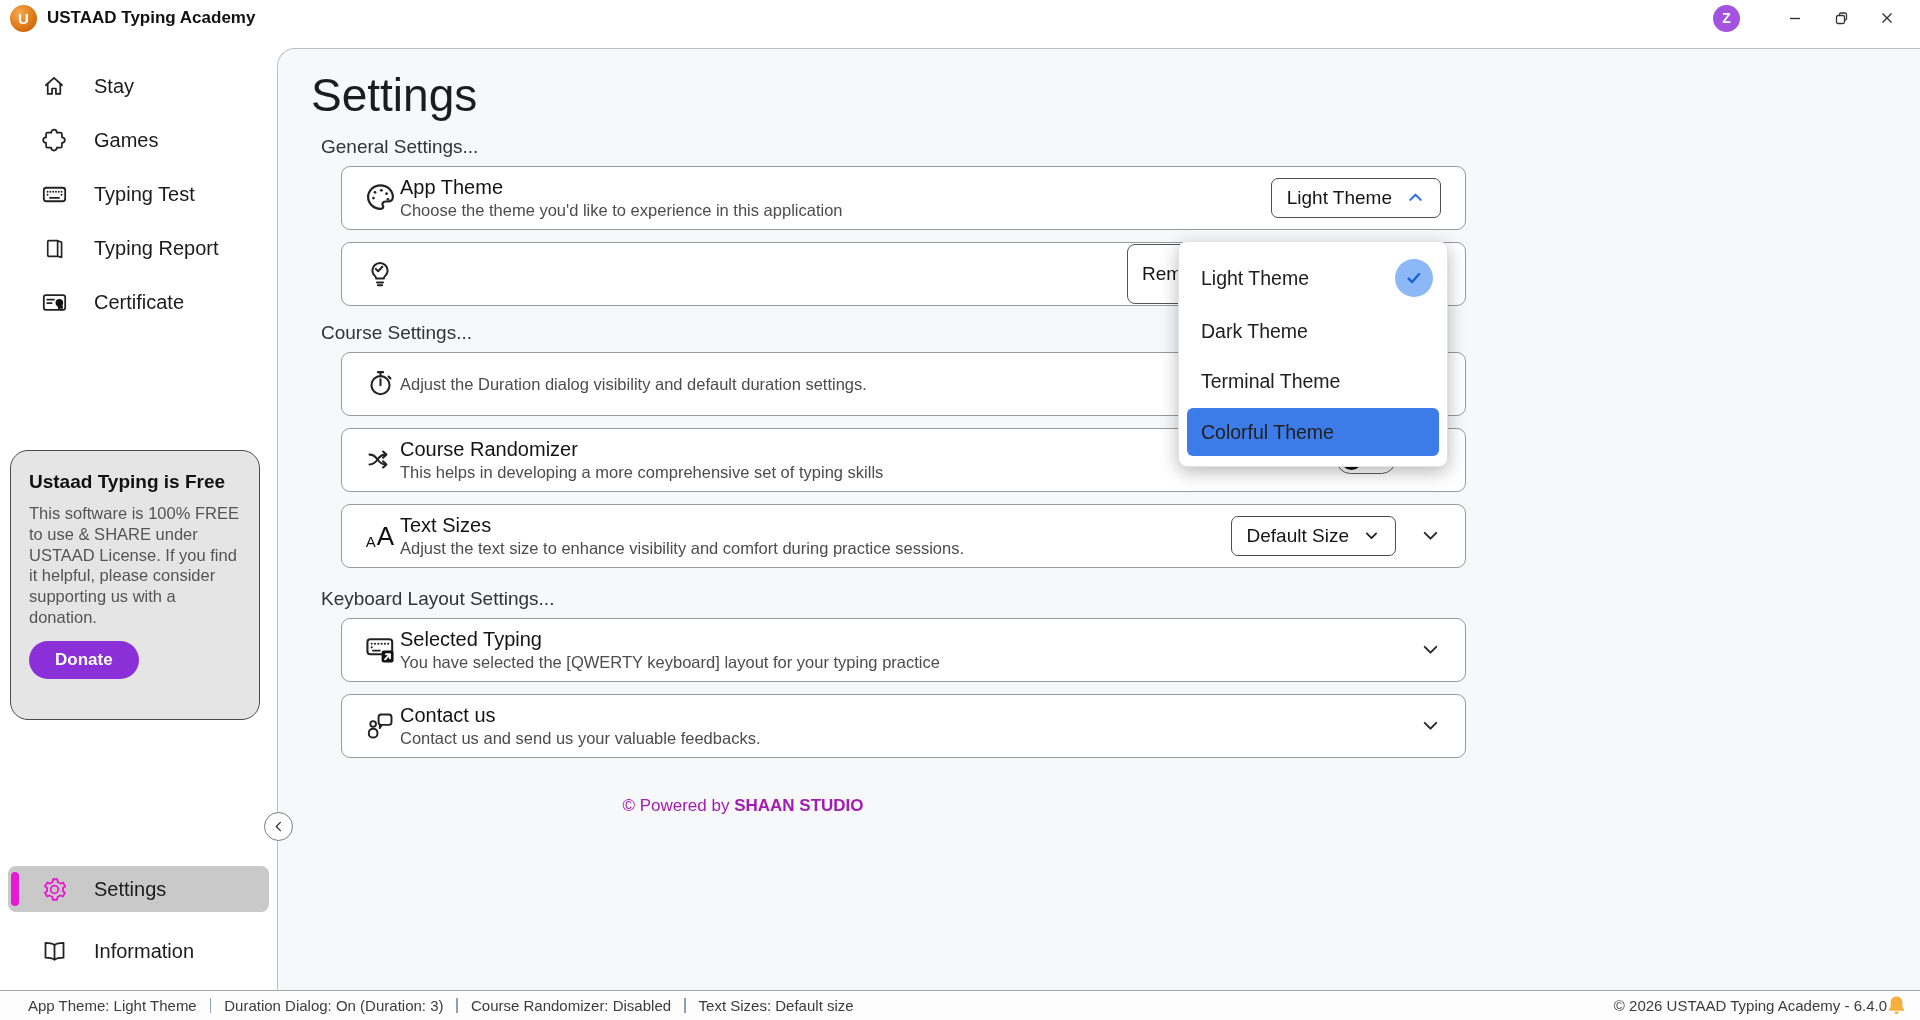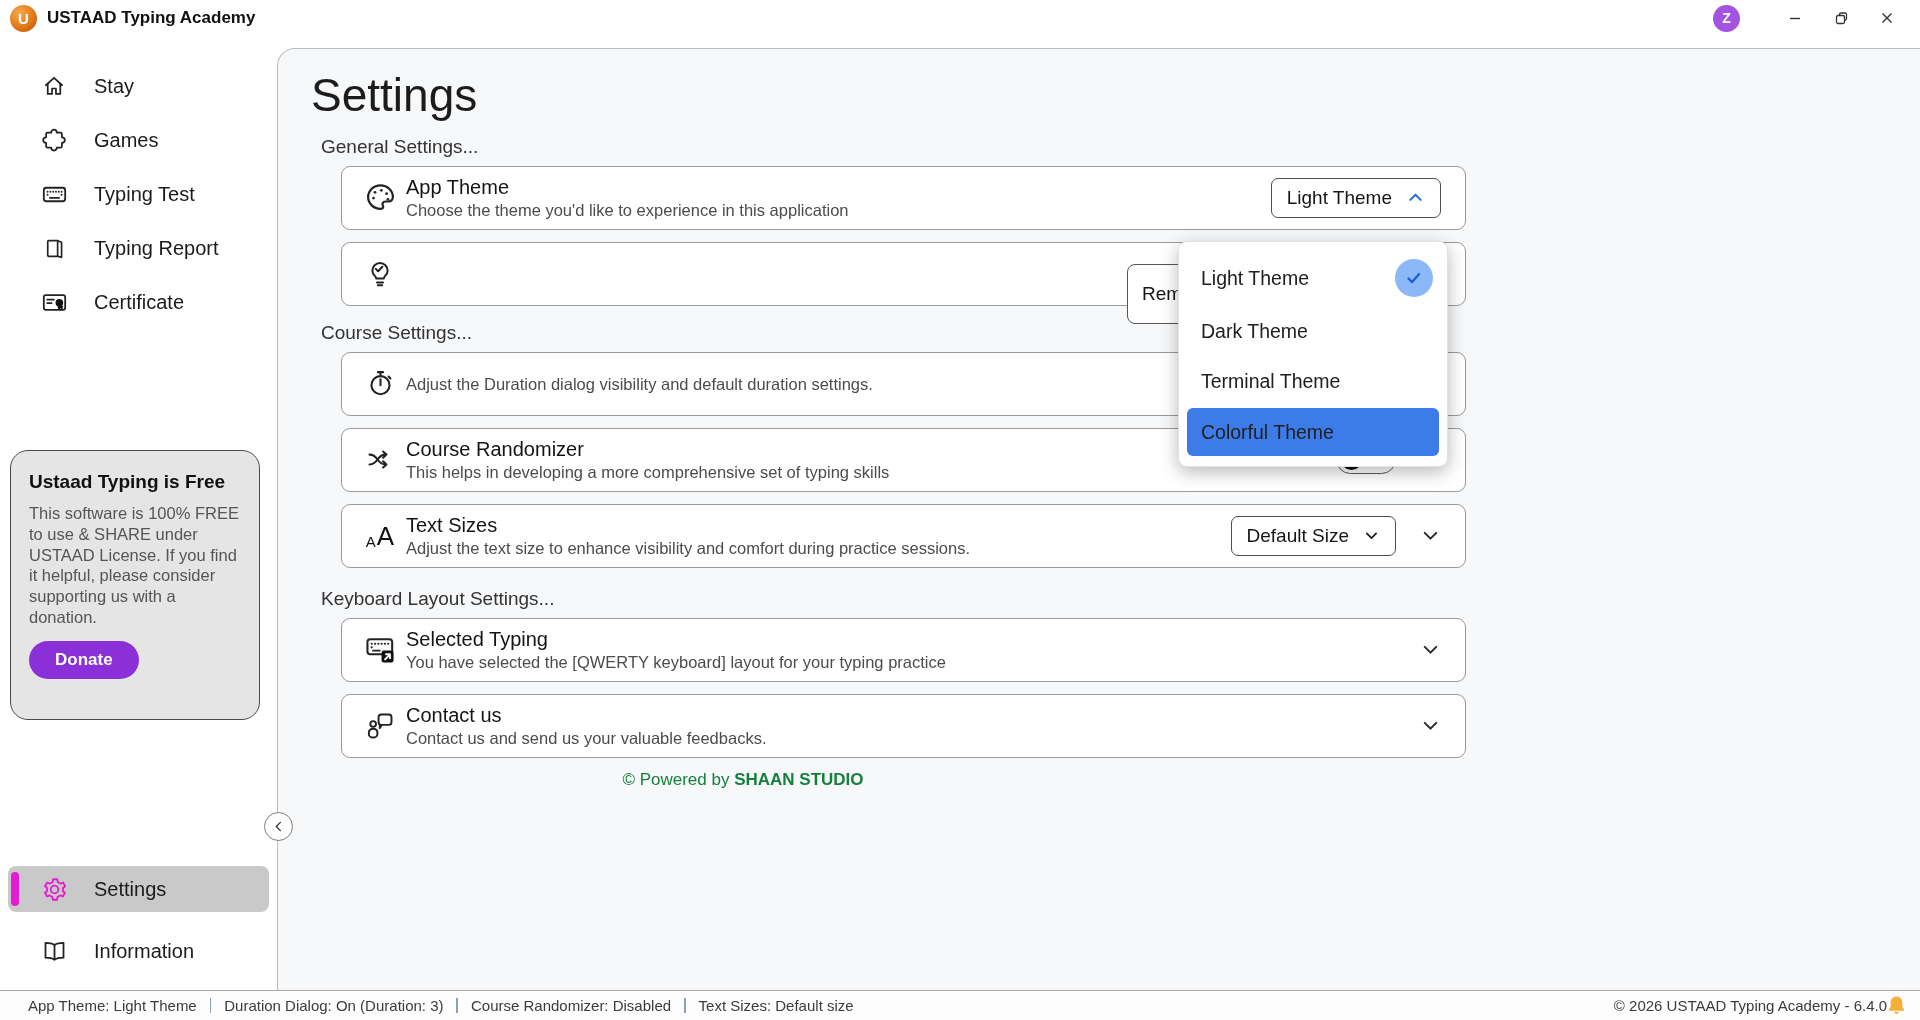--- a/index.html
+++ b/index.html
@@ -44,40 +44,40 @@
   
   .main-panel { position:absolute; left:277px; right:-2px; top:12px; bottom:0;
     background:#f7f8fa; border:1px solid #bdbdbd; border-right:none; border-bottom:none;
     border-radius:18px 0 0 0; }
   .page-title { font-size:46px; font-weight:300; color:#1c1c1c; margin:20px 0 0 33px; line-height:1.15; }
   .section-label { font-size:19px; color:#333; margin:16px 0 8px 43px; }
   .rows { margin-left:63px; width:1125px; }
   .srow { position:relative; height:64px; background:#fff; border:1px solid #97999c; border-radius:9px;
     display:flex; align-items:center; padding:0 24px 0 18px; margin-bottom:12px; }
   .srow .r-icon { width:40px; min-width:40px; display:flex; justify-content:center; }
-  .r-text { margin-left:6px; }
+  .r-text { margin-left:0; }
   .r-title { font-size:20px; color:#141414; line-height:1.2; }
   .r-desc { font-size:16.5px; color:#4c4c4c; margin-top:2px; }
   .r-controls { margin-left:auto; display:flex; align-items:center; gap:24px; }
 
   .select-btn { display:flex; align-items:center; gap:14px; background:#fff; border:1px solid #4d4d4d;
     border-radius:7px; padding:8px 15px; font-size:19px; color:#161616; cursor:pointer; }
 
   .off-group { display:flex; align-items:center; gap:13px; }
   .off-label { font-size:17px; color:#101010; }
   .toggle { width:60px; height:29px; border:1px solid #5c5c5c; border-radius:15px; background:#fff; position:relative; cursor:pointer; }
   .toggle .knob { position:absolute; left:4px; top:3px; width:21px; height:21px; border-radius:50%; background:#0c0c0c; }
 
   .reminders-btn { position:absolute; left:785px; top:50%; transform:translateY(-50%); z-index:1;
-    background:#fff; border:1px solid #555; border-radius:8px; padding:18px 14px; font-size:19px; color:#161616; cursor:pointer;margin-top:20px; }
+    background:#fff; border:1px solid #555; border-radius:8px; padding:18px 14px; font-size:19px; color:#161616; cursor:pointer; }
 
   .aa-icon { display:flex; align-items:flex-end; color:#111; font-weight:400; line-height:1; }
   .aa-icon .a-sm { font-size:15px; } .aa-icon .a-lg { font-size:26px; margin-left:1px; }
 
-  .content-footer { width:930px; text-align:center; font-size:17px; color:#15803d; margin-top:12px; }
+  .content-footer { width:930px; text-align:center; font-size:17px; color:#a21caf; margin-top:38px; }
   .content-footer b { font-weight:bold; }
 
   
   .dropdown { position:absolute; left:900px; top:192px; width:270px; z-index:20;
     background:#fff; border:1px solid #e3e3e3; border-radius:9px; padding:8px 0 10px 0;
     box-shadow:0 5px 18px rgba(0,0,0,.28); }
   .dd-item { height:50px; display:flex; align-items:center; justify-content:space-between;
     padding:0 14px 0 22px; font-size:19.5px; color:#202020; cursor:pointer; }
   .dd-item.hl { margin:2px 8px 0 8px; padding-left:14px; height:48px; border-radius:6px; background:#3d7be8; }
   .check-badge { width:38px; height:38px; border-radius:50%; background:#8cb8f8; display:flex; align-items:center; justify-content:center; }

